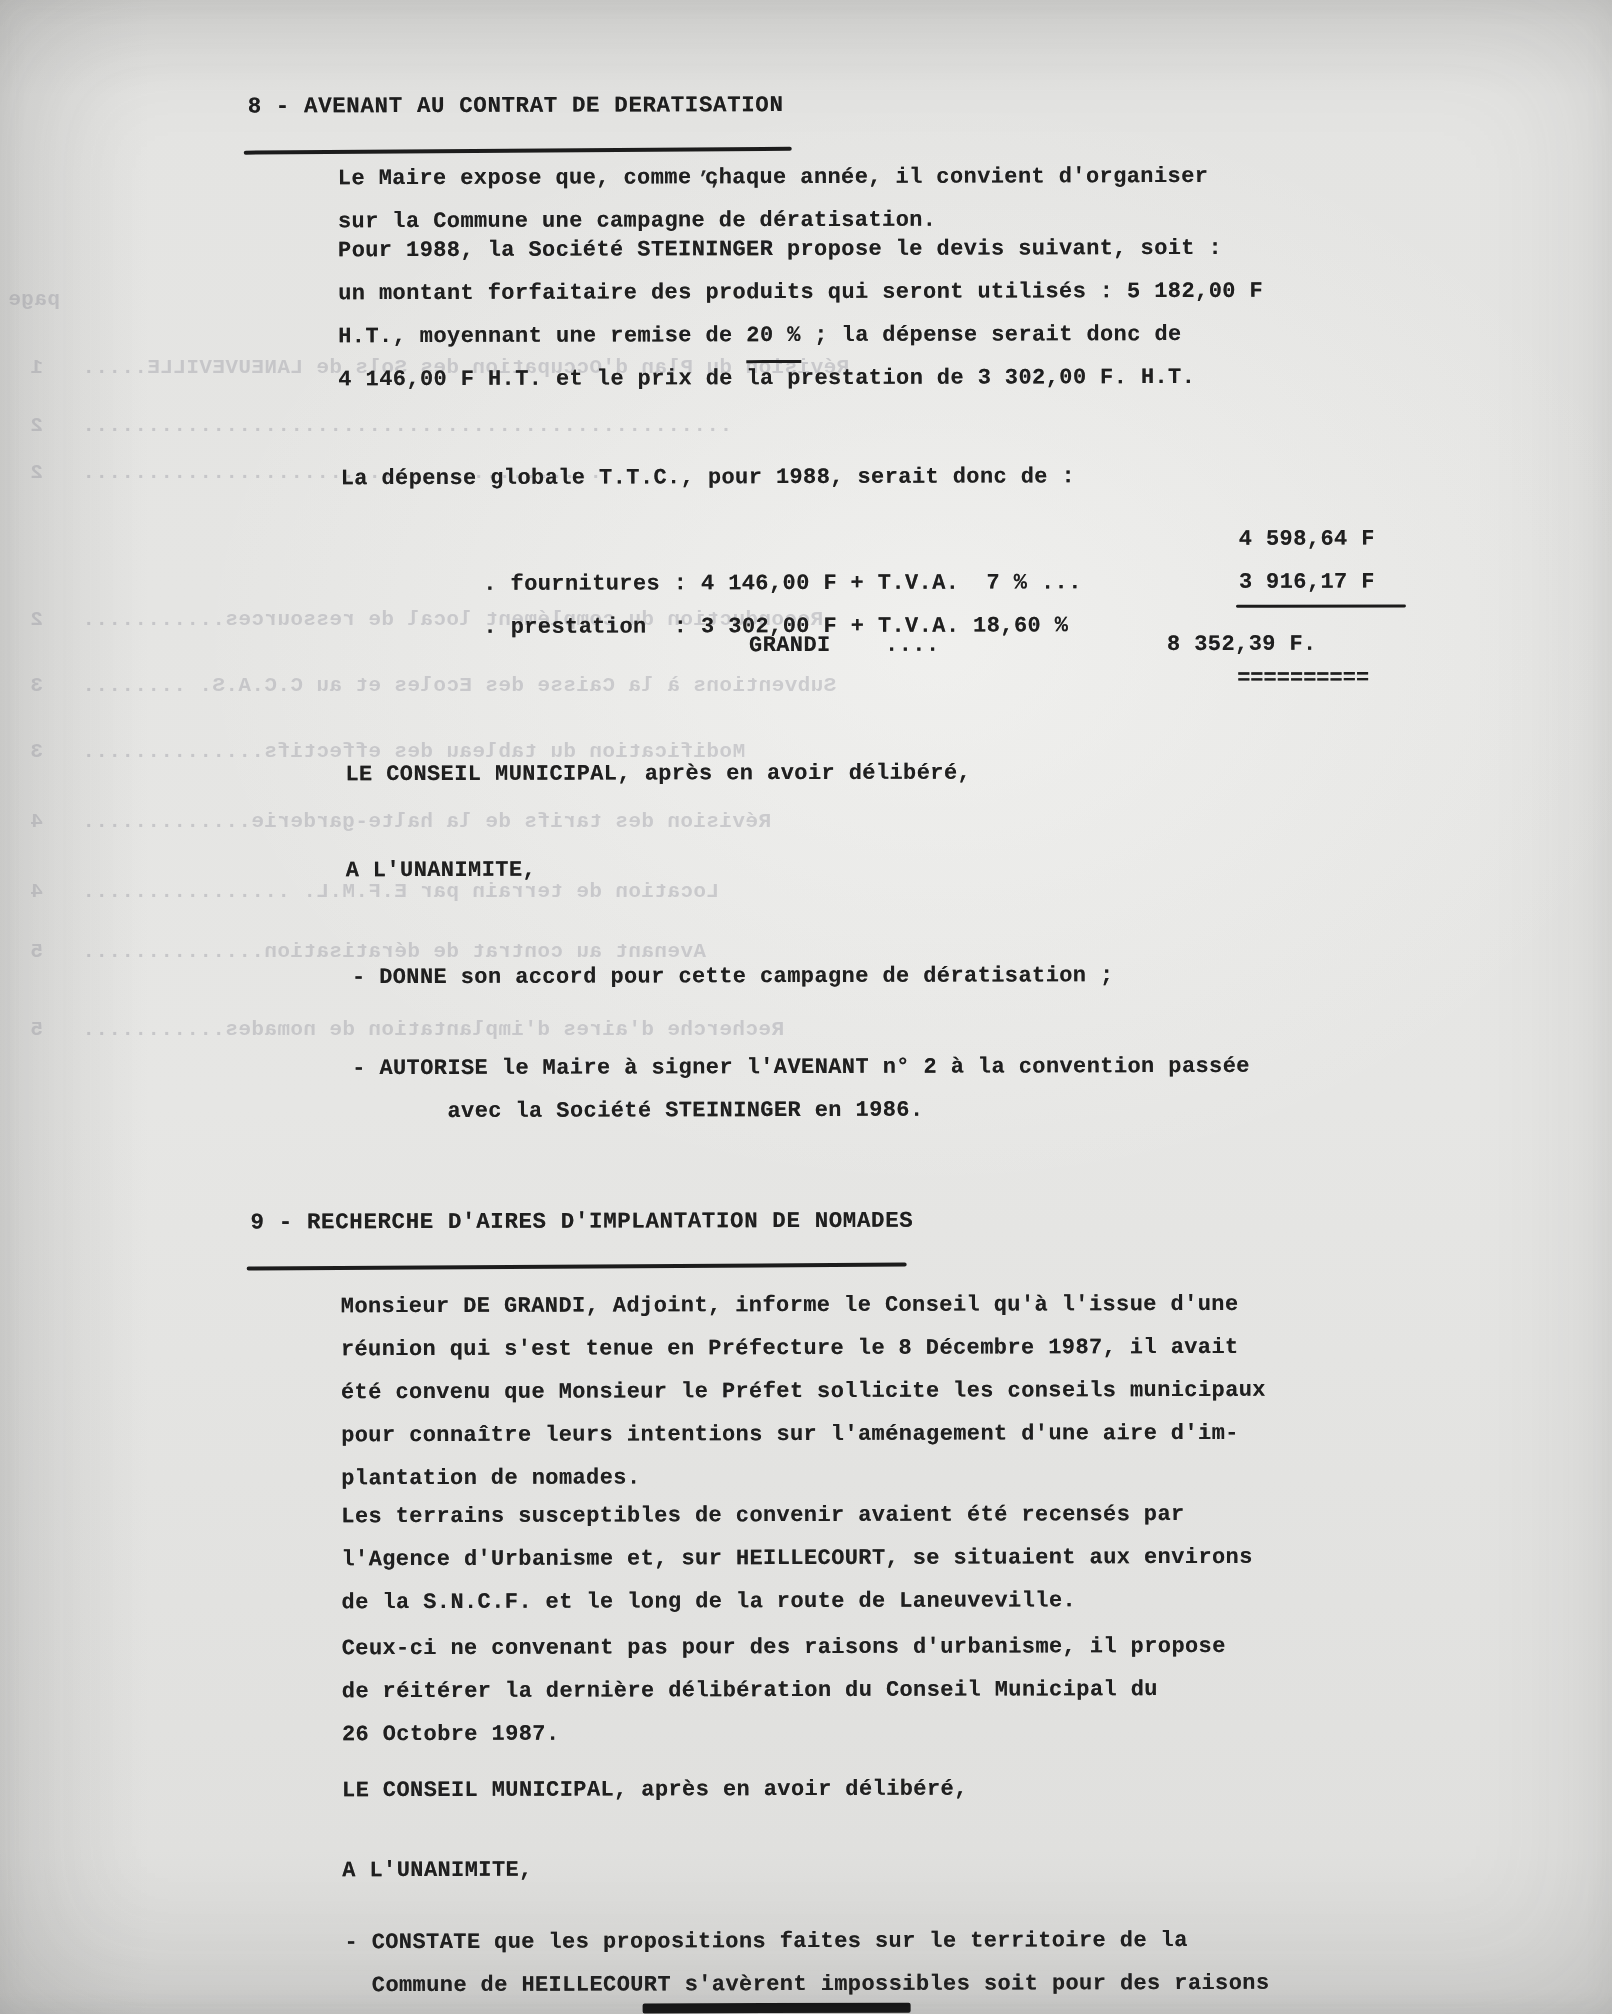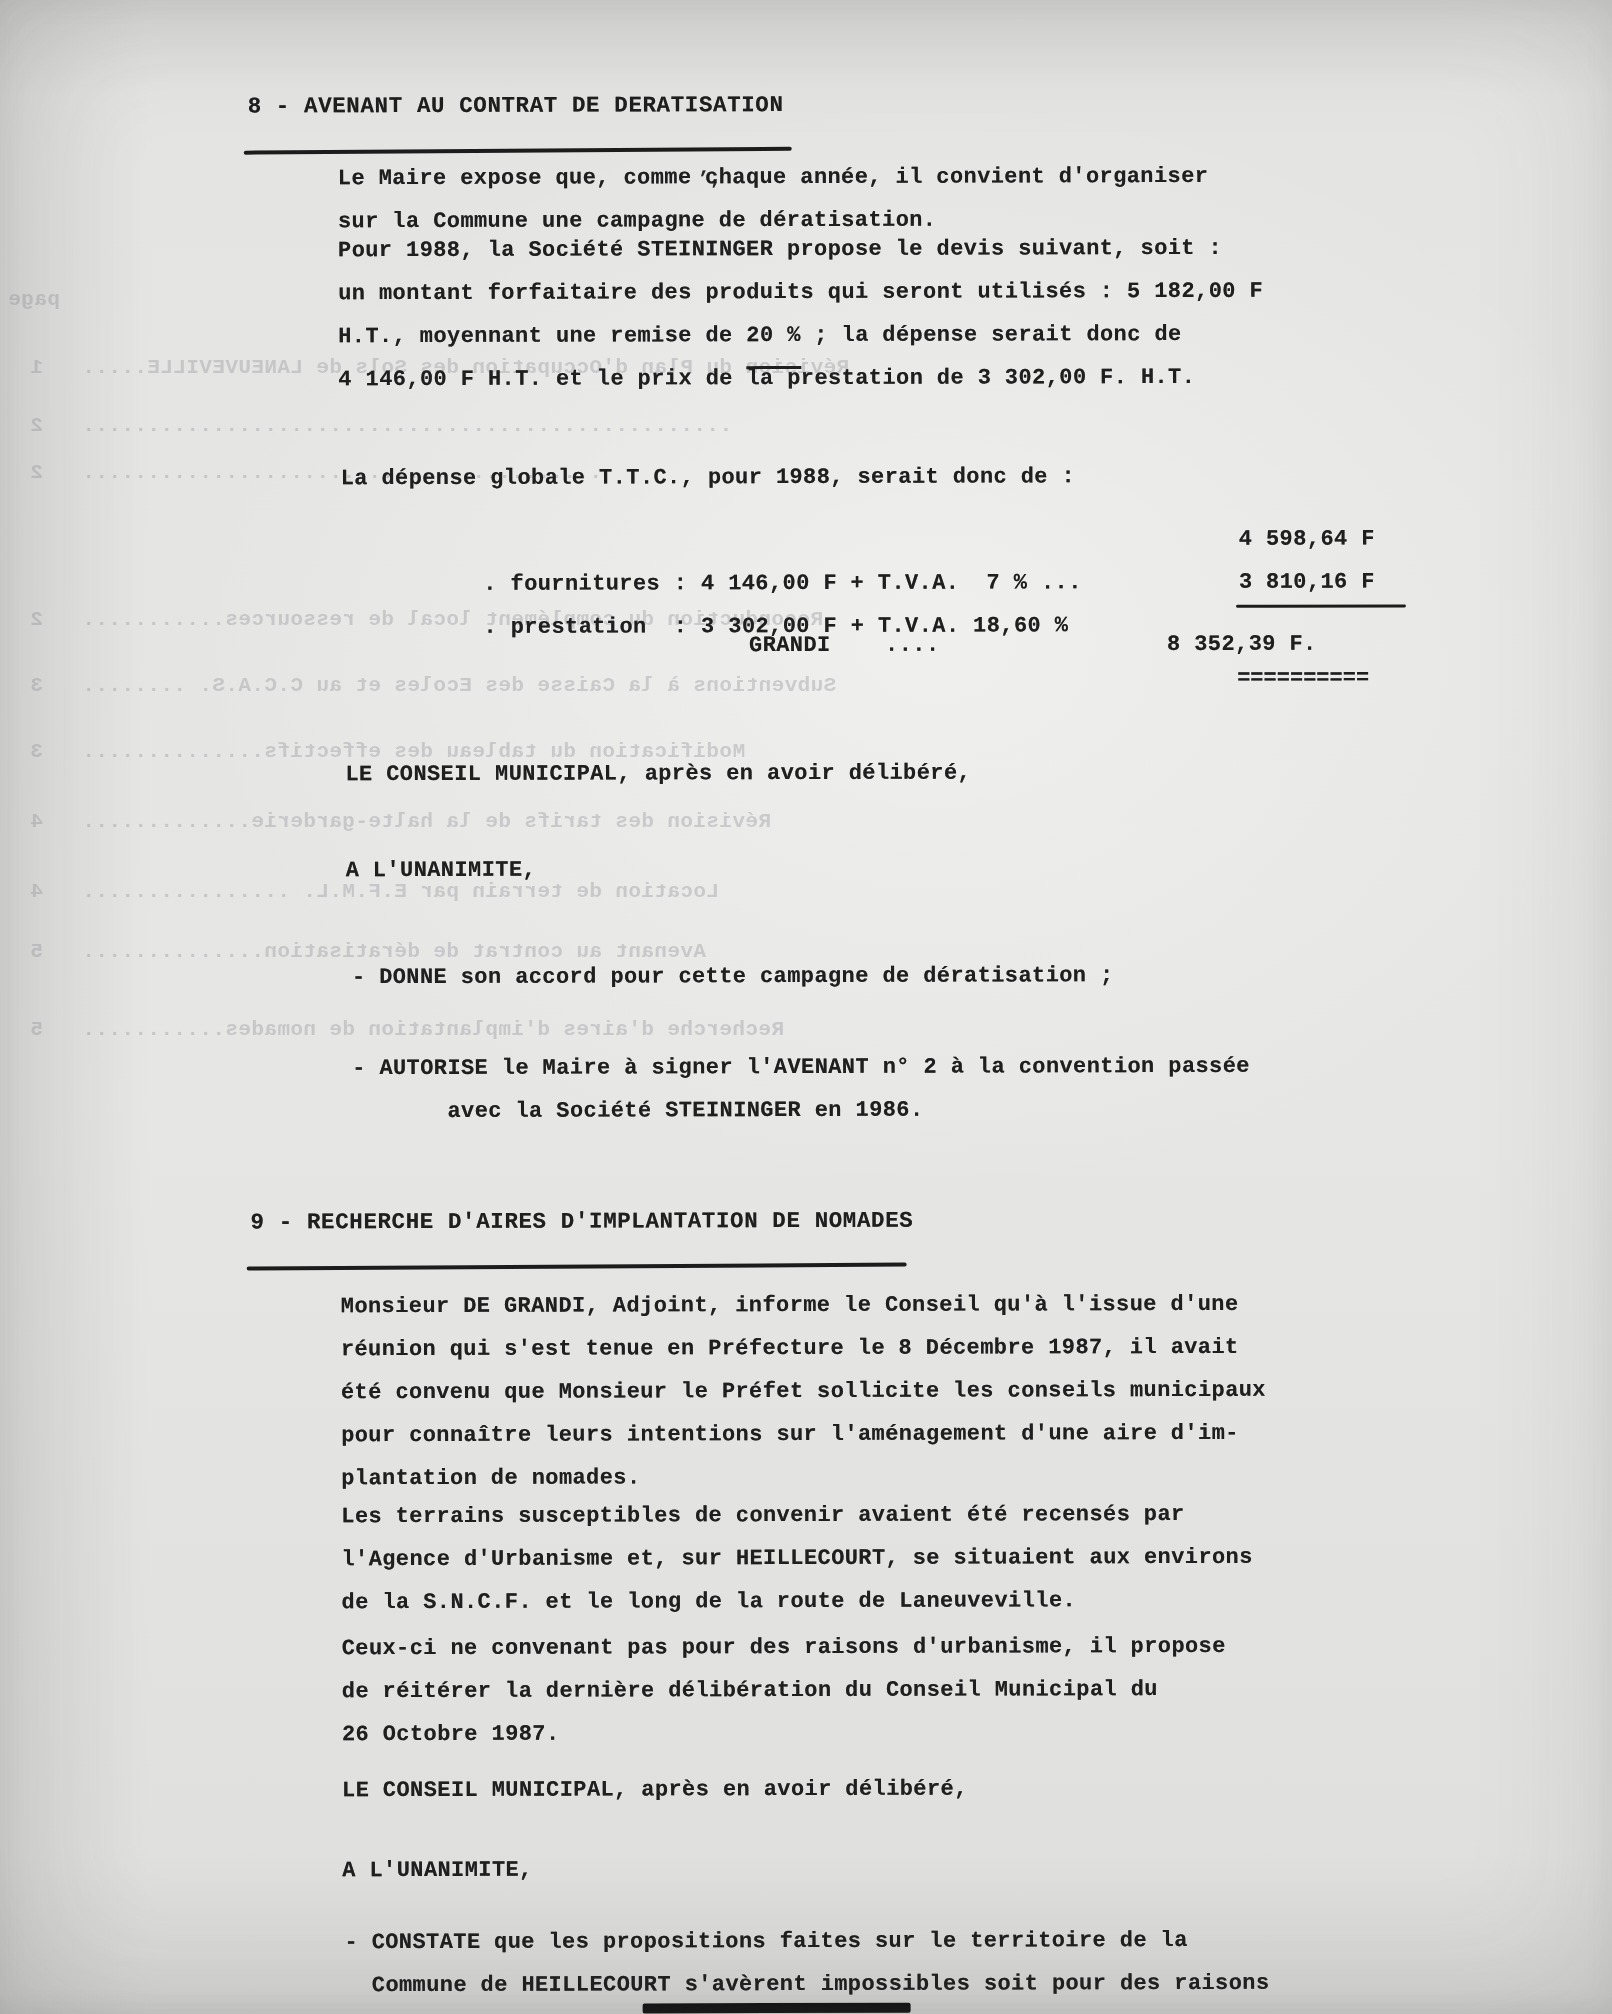--- a/index.html
+++ b/index.html
@@ -20,21 +20,21 @@
   .doc{
     position:absolute;inset:0;
     transform:rotate(-0.15deg);
     font-size:22px;line-height:43px;font-weight:700;letter-spacing:0.4px;
     text-shadow:0 0 0.5px rgba(25,25,25,0.55);
   }
   .abs{position:absolute;white-space:pre;}
   .para{position:absolute;white-space:pre-wrap;}
   .heading{font-size:22.5px;letter-spacing:0.6px;}
   .rule{position:absolute;background:#1c1c1c;border-radius:2px;}
-  .u20{border-bottom:3px solid #1e1e1e;padding-bottom:18px;}
+  .u20{border-bottom:3px solid #1e1e1e;padding-bottom:12px;}
   .stray{font-size:19px;color:#2a2a2a;letter-spacing:1px;}
   .amount{position:absolute;left:810px;top:0;white-space:pre;}
   .item-row{position:absolute;left:430px;width:1100px;height:43px;white-space:pre;}
   
   #ghosts{position:absolute;inset:0;pointer-events:none;opacity:0.42;}
   .ghost-line{
     position:absolute;left:30px;white-space:pre;display:inline-block;
     transform:scaleX(-1);
     color:#9d9da6;font-size:21px;font-weight:700;letter-spacing:0.4px;
     filter:blur(0.7px);text-shadow:none;
@@ -73,21 +73,21 @@
 4 146,00 F H.T. et le prix de la prestation de 3 302,00 F. H.T.</span></div>
 
   <div class="abs" style="left:342px;top:456px;">La dépense globale T.T.C., pour 1988, serait donc de :</div>
 
   <div class="item-row" style="top:519px;">
     <span>. fournitures : 4 146,00 F + T.V.A.  7 % ...</span>
     <span class="amount">4 598,64 F</span>
   </div>
   <div class="item-row" style="top:562px;">
     <span>. prestation  : 3 302,00 F + T.V.A. 18,60 %</span>
-    <span class="amount">3 810,16 F</span>
+    <span class="amount">3 916,17 F</span>
   </div>
 
   <div class="rule" style="left:1237px;top:606px;width:170px;height:3px;"></div>
   <div class="abs" style="left:750px;top:624px;">GRANDI    ....</div>
   <div class="abs" style="left:1168px;top:624px;">8 352,39 F.</div>
   <div class="abs" style="left:1238px;top:658px;letter-spacing:0;">==========</div>
 
   <div class="abs" style="left:346px;top:752px;">LE CONSEIL MUNICIPAL, après en avoir délibéré,</div>
   <div class="abs" style="left:346px;top:848px;">A L'UNANIMITE,</div>
   <div class="abs" style="left:352px;top:955px;">- DONNE son accord pour cette campagne de dératisation ;</div>

